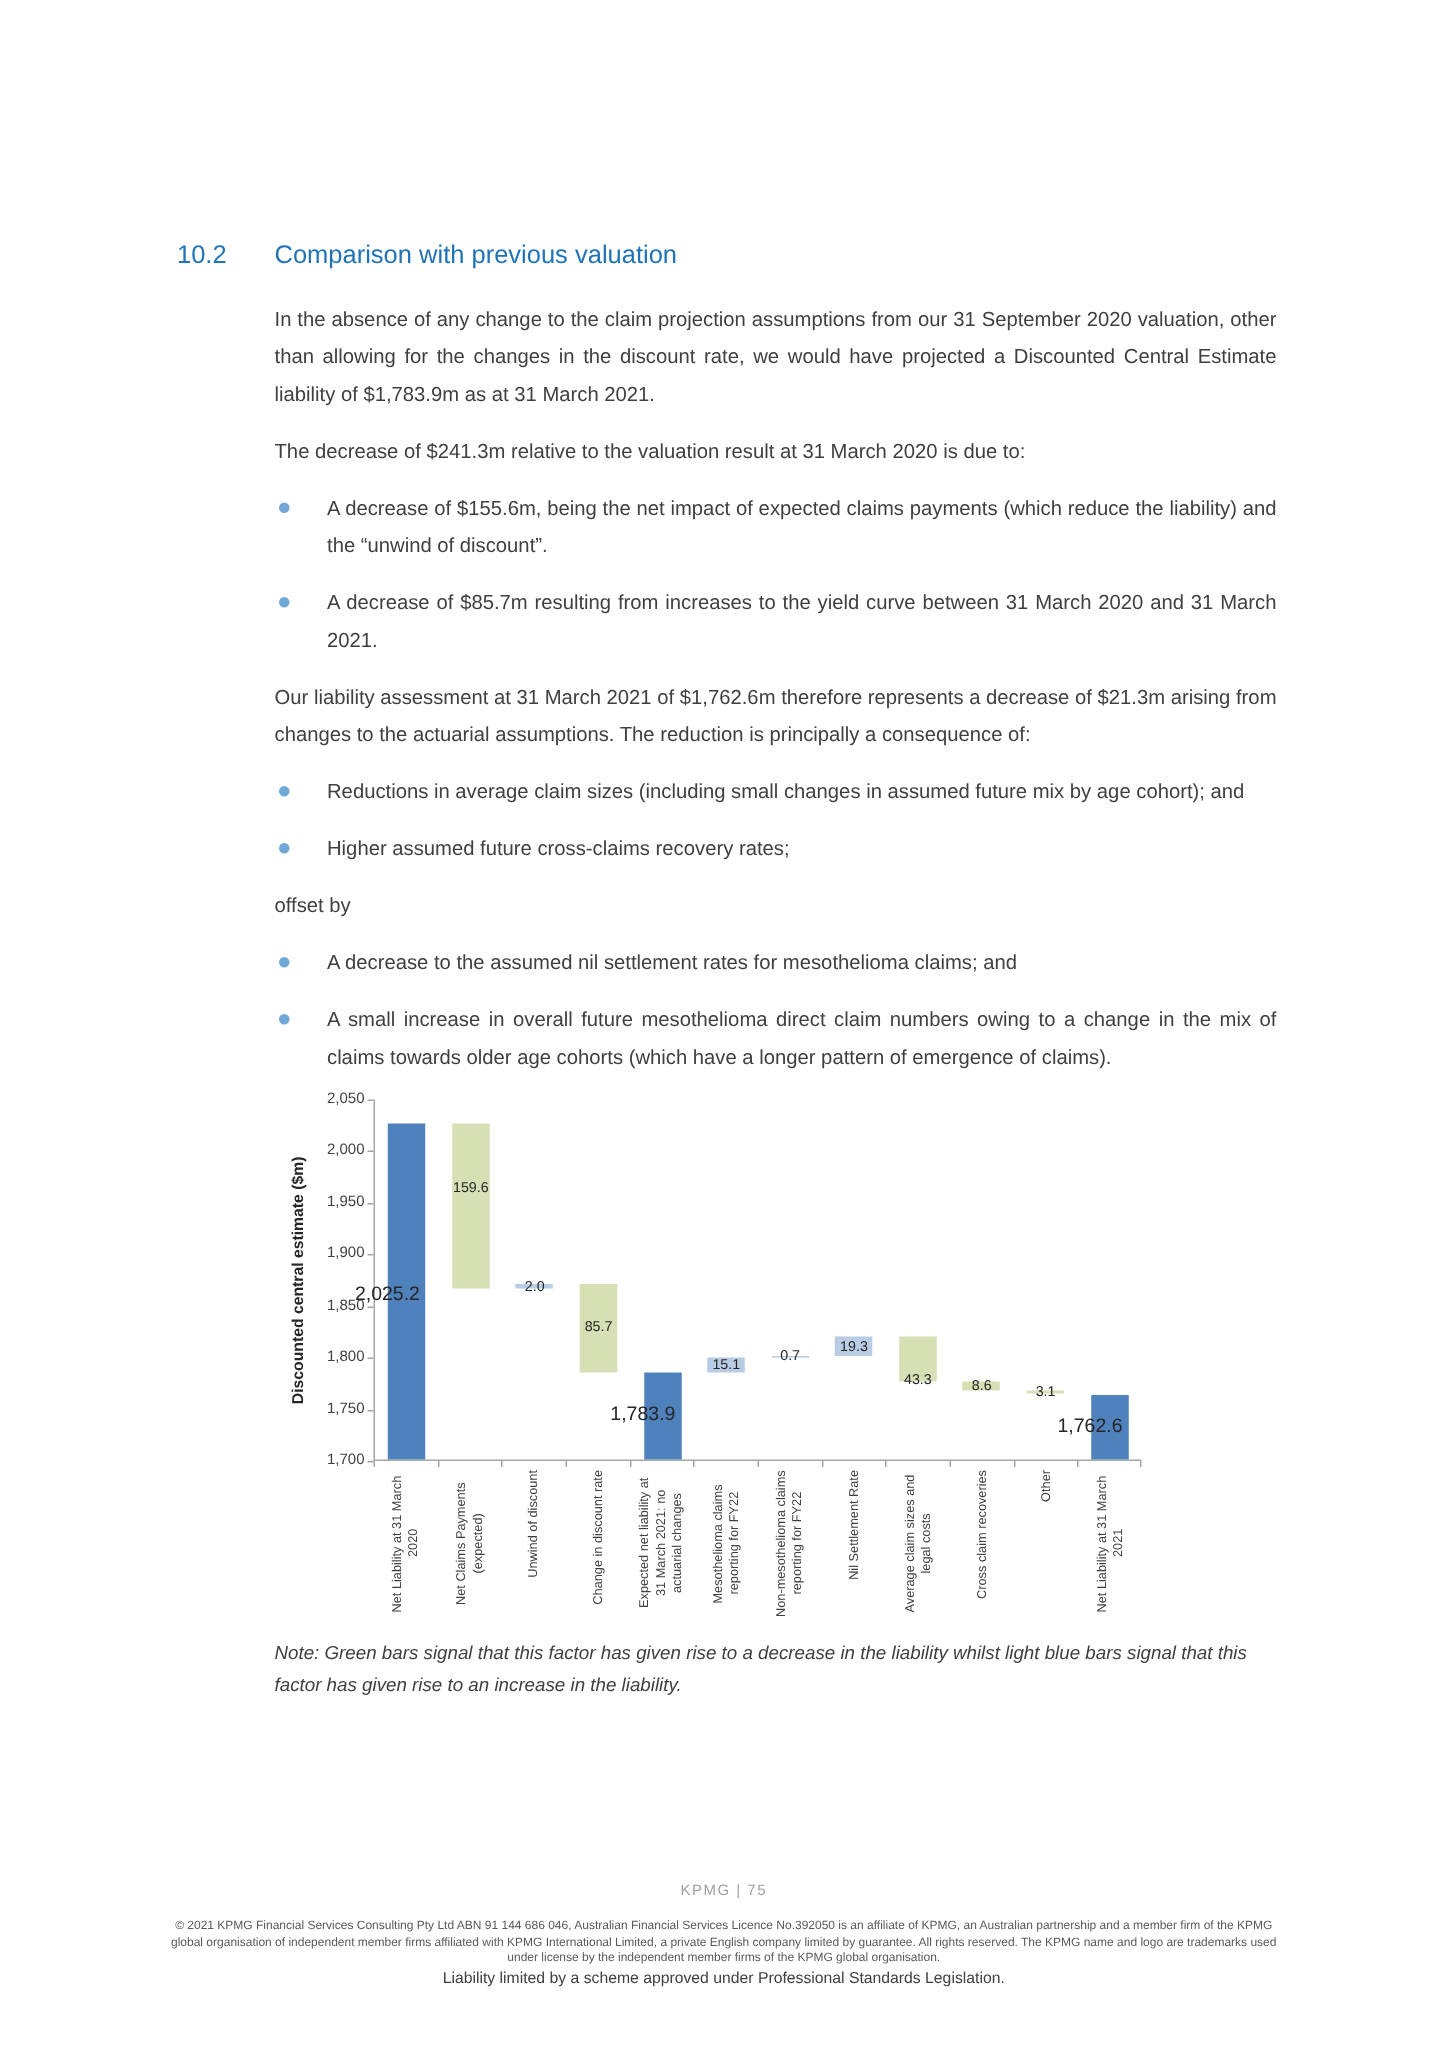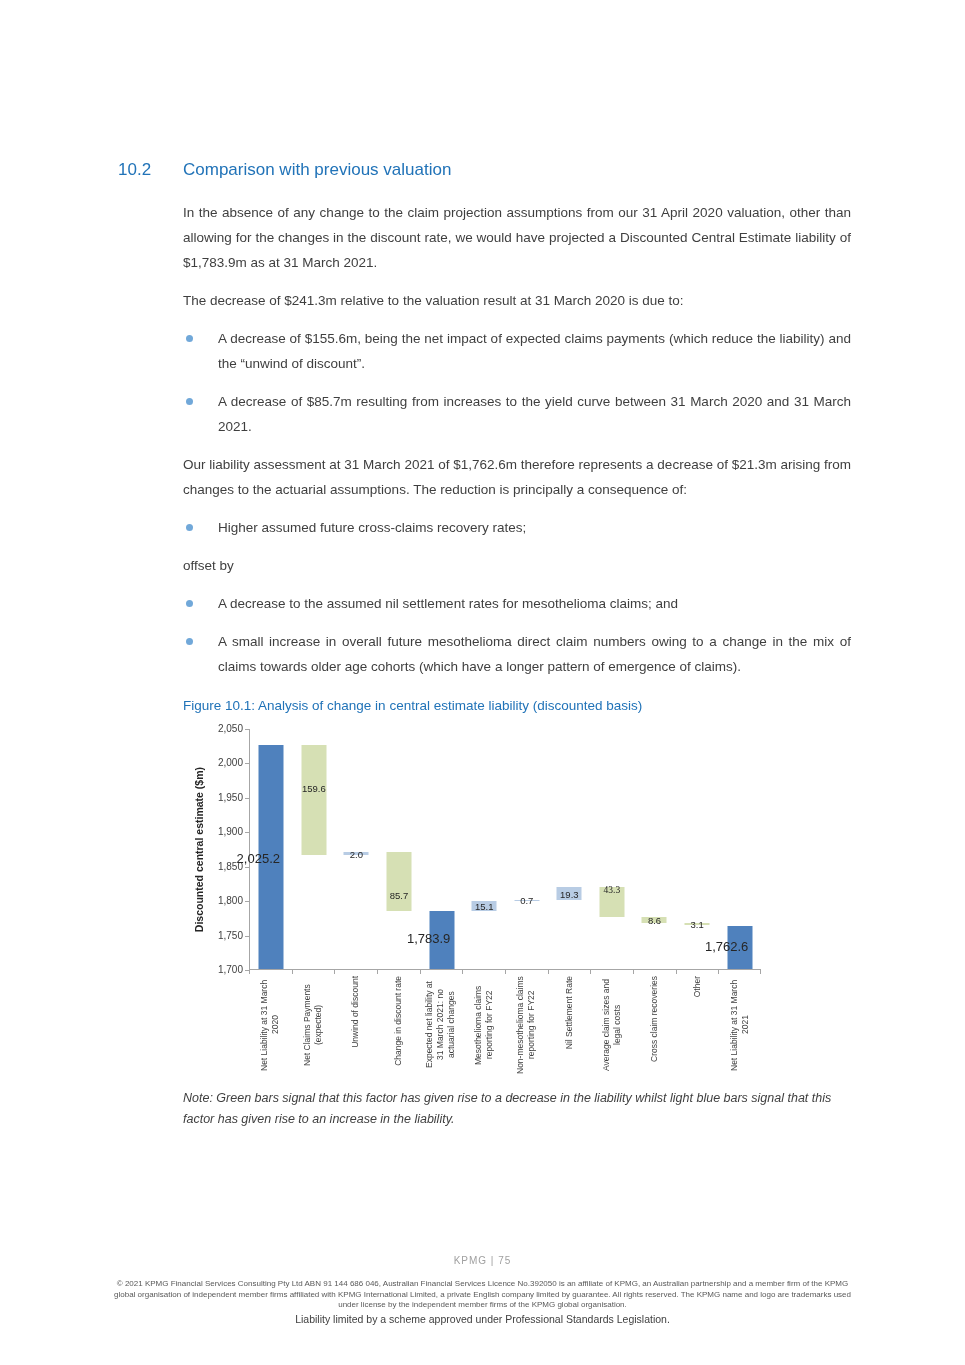--- a/index.html
+++ b/index.html
@@ -84,37 +84,37 @@
 <body>
 
 <div class="content">
 
   <div class="heading">
     <span class="num">10.2</span>
     <span>Comparison with previous valuation</span>
   </div>
 
   <div class="body-text">
-    <p class="para" style="margin-top:20px">In the absence of any change to the claim projection assumptions from our 31 April 2020 valuation, other than allowing for the changes in the discount rate, we would have projected a Discounted Central Estimate liability of $1,783.9m as at 31 March 2021.</p>
+    <p class="para" style="margin-top:20px">In the absence of any change to the claim projection assumptions from our 31 September 2020 valuation, other than allowing for the changes in the discount rate, we would have projected a Discounted Central Estimate liability of $1,783.9m as at 31 March 2021.</p>
     <p class="para">The decrease of $241.3m relative to the valuation result at 31 March 2020 is due to:</p>
     <ul class="bullets">
         <li><span class="dot" style="background: rgb(113, 168, 217);"></span><span>A decrease of $155.6m, being the net impact of expected claims payments (which reduce the liability) and the “unwind of discount”.</span></li>
         <li><span class="dot" style="background: rgb(113, 168, 217);"></span><span>A decrease of $85.7m resulting from increases to the yield curve between 31 March 2020 and 31 March 2021.</span></li>
       </ul>
     <p class="para">Our liability assessment at 31 March 2021 of $1,762.6m therefore represents a decrease of $21.3m arising from changes to the actuarial assumptions. The reduction is principally a consequence of:</p>
     <ul class="bullets">
+        <li><span class="dot" style="background: rgb(113, 168, 217);"></span><span>Reductions in average claim sizes (including small changes in assumed future mix by age cohort); and</span></li>
         <li><span class="dot" style="background: rgb(113, 168, 217);"></span><span>Higher assumed future cross-claims recovery rates;</span></li>
       </ul>
     <p class="para">offset by</p>
     <ul class="bullets">
         <li><span class="dot" style="background: rgb(113, 168, 217);"></span><span>A decrease to the assumed nil settlement rates for mesothelioma claims; and</span></li>
         <li><span class="dot" style="background: rgb(113, 168, 217);"></span><span>A small increase in overall future mesothelioma direct claim numbers owing to a change in the mix of claims towards older age cohorts (which have a longer pattern of emergence of claims).</span></li>
       </ul>
 
-    <div class="fig-caption">Figure 10.1: Analysis of change in central estimate liability (discounted basis)</div>
 
     <div class="chart">
       <div class="y-title-col">
         <div class="y-title">Discounted central estimate ($m)</div>
       </div>
       <div class="y-ticks" id="yTicks">
           <div class="y-tick-label" style="top: -6px;">2,050</div>
           <div class="y-tick-mark" style="top: 0px;"></div>
           <div class="y-tick-label" style="top: 28.4286px;">2,000</div>
           <div class="y-tick-mark" style="top: 34.4286px;"></div>
@@ -140,41 +140,41 @@
             <div class="col">
               <div class="bar" style="bottom: 114.027px; height: 109.896px; background: rgb(214, 224, 180);"></div>
               <div class="bar-label small" style="bottom: 181px;">159.6</div>
             </div>
             <div class="col">
               <div class="bar" style="bottom: 114.027px; height: 2.75429px; background: rgb(184, 204, 228);"></div>
               <div class="bar-label small" style="bottom: 115.405px;">2.0</div>
             </div>
             <div class="col">
               <div class="bar" style="bottom: 57.7711px; height: 59.0106px; background: rgb(214, 224, 180);"></div>
-              <div class="bar-label small" style="bottom: 74px;">85.7</div>
+              <div class="bar-label small" style="bottom: 88px;">85.7</div>
             </div>
             <div class="col">
               <div class="bar" style="bottom: 0px; height: 57.7711px; background: rgb(79, 129, 189);"></div>
               <div class="bar-label big" style="bottom: 30.9857px;">1,783.9</div>
             </div>
             <div class="col">
               <div class="bar" style="bottom: 57.7711px; height: 10.3974px; background: rgb(184, 204, 228);"></div>
               <div class="bar-label small" style="bottom: 63.0043px;">15.1</div>
             </div>
             <div class="col">
               <div class="bar" style="bottom: 68.1686px; height: 1px; background: rgb(184, 204, 228);"></div>
               <div class="bar-label small" style="bottom: 68.8571px;">0.7</div>
             </div>
             <div class="col">
               <div class="bar" style="bottom: 68.6506px; height: 13.2894px; background: rgb(184, 204, 228);"></div>
               <div class="bar-label small" style="bottom: 75.3986px;">19.3</div>
             </div>
             <div class="col">
               <div class="bar" style="bottom: 52.1249px; height: 29.8151px; background: rgb(214, 224, 180);"></div>
-              <div class="bar-label small" style="bottom: 79px; font-family: Liberation Serif, serif;">43.3</div>
+              <div class="bar-label small" style="bottom: 53px;">43.3</div>
             </div>
             <div class="col">
               <div class="bar" style="bottom: 46.2031px; height: 5.92171px; background: rgb(214, 224, 180);"></div>
               <div class="bar-label small" style="bottom: 49.2329px;">8.6</div>
             </div>
             <div class="col">
               <div class="bar" style="bottom: 44.0686px; height: 2.13457px; background: rgb(214, 224, 180);"></div>
               <div class="bar-label small" style="bottom: 45.1014px;">3.1</div>
             </div>
             <div class="col">

